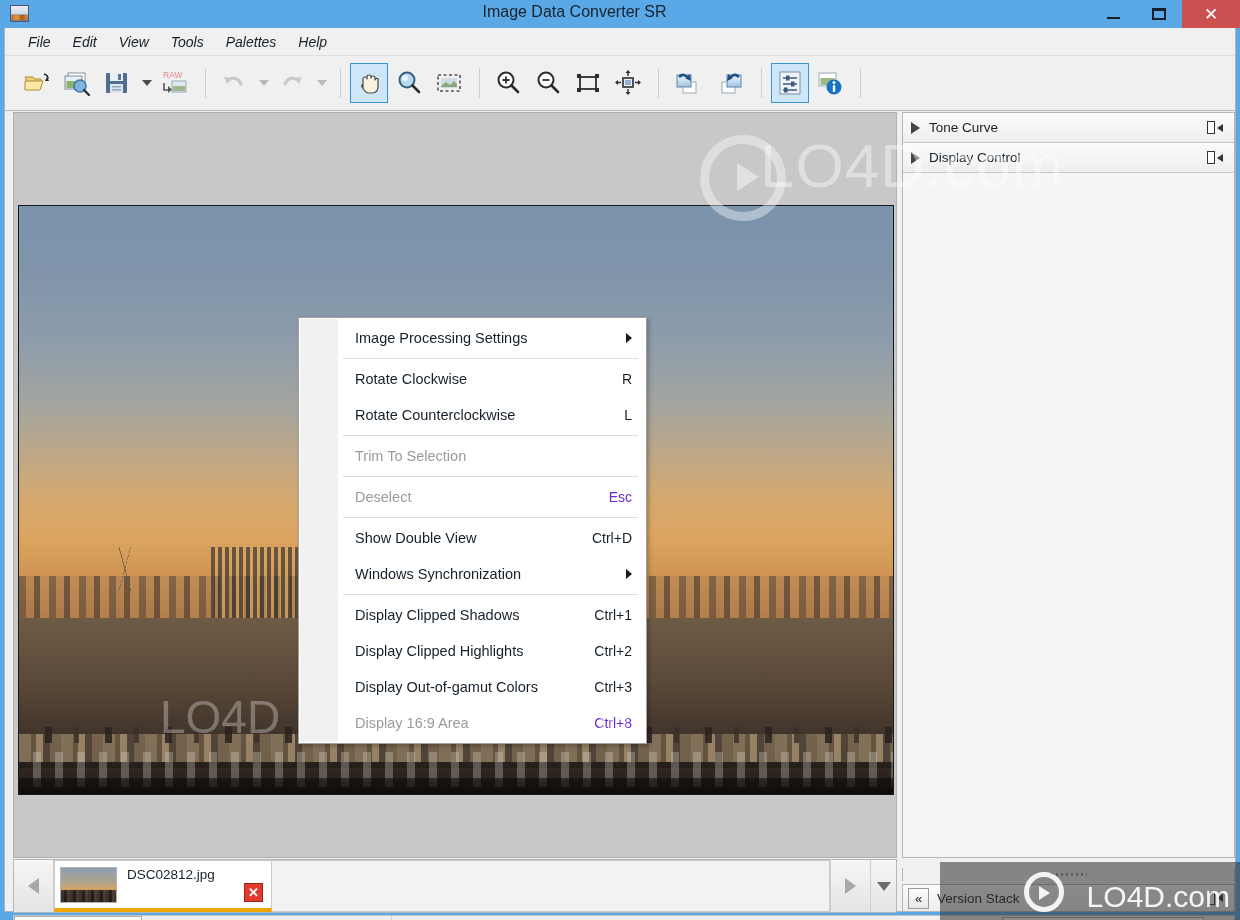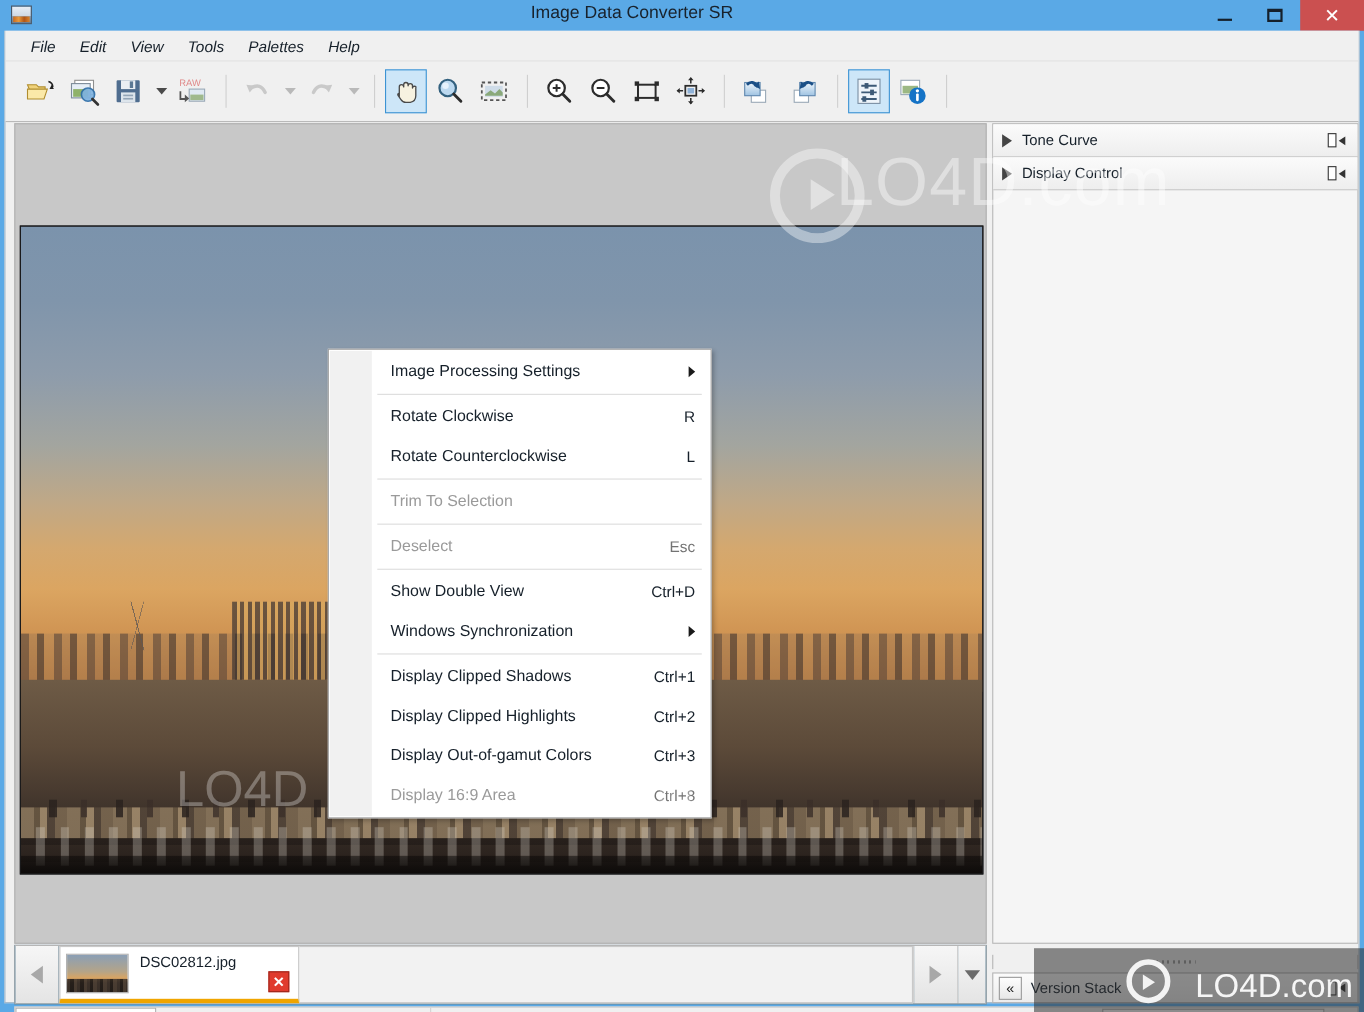--- a/index.html
+++ b/index.html
@@ -233,21 +233,21 @@
     height: 36px;
     display: flex; align-items: center;
     padding-left: 56px; padding-right: 14px;
     font-size: 14.5px; color: #16202a;
     cursor: default;
     z-index: 2;
   }
   .ctx-item.disabled { color: #9a9a9a; }
   .ctx-label { flex: 1; white-space: nowrap; }
   .ctx-accel { color: #16202a; font-size: 14px; margin-left: 20px; }
-  .ctx-item.disabled .ctx-accel { color: #737373; }
+  .ctx-item.disabled .ctx-accel { color: #6d28d9; }
   .ctx-sub {
     width: 0; height: 0;
     border-top: 5px solid transparent;
     border-bottom: 5px solid transparent;
     border-left: 6px solid #1a1a1a;
     margin-left: 14px;
   }
   .ctx-sep {
     position: relative; z-index: 2;
     height: 1px; background: #dcdcdc;
@@ -321,21 +321,21 @@
     display:flex; align-items:center; justify-content:center;
     margin-right: 8px;
     font-size: 13px; color: #222; line-height: 1;
     cursor: default;
   }
 
   
   .filmstrip {
     position: absolute; left: 8px; top: 831px;
     width: 884px; height: 54px;
-    background: #0c4a6e;
+    background: #a21caf;
     border: 1px solid #b6b6b6;
     display: flex;
     align-items: stretch;
   }
   .strip-nav {
     width: 40px;
     background: linear-gradient(#f6f6f6,#e4e4e4);
     border-right: 1px solid #cfcfcf;
     display: flex; align-items: center; justify-content: center;
     cursor: default;

